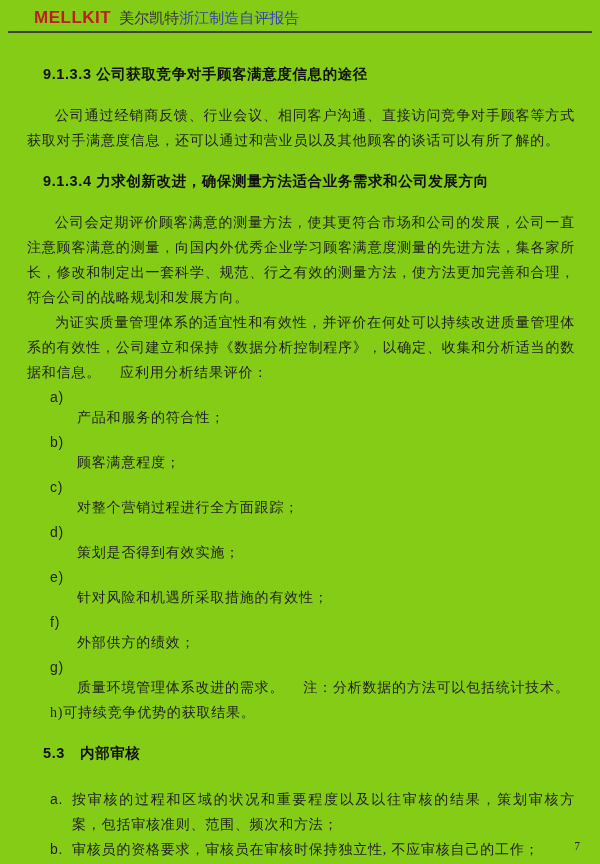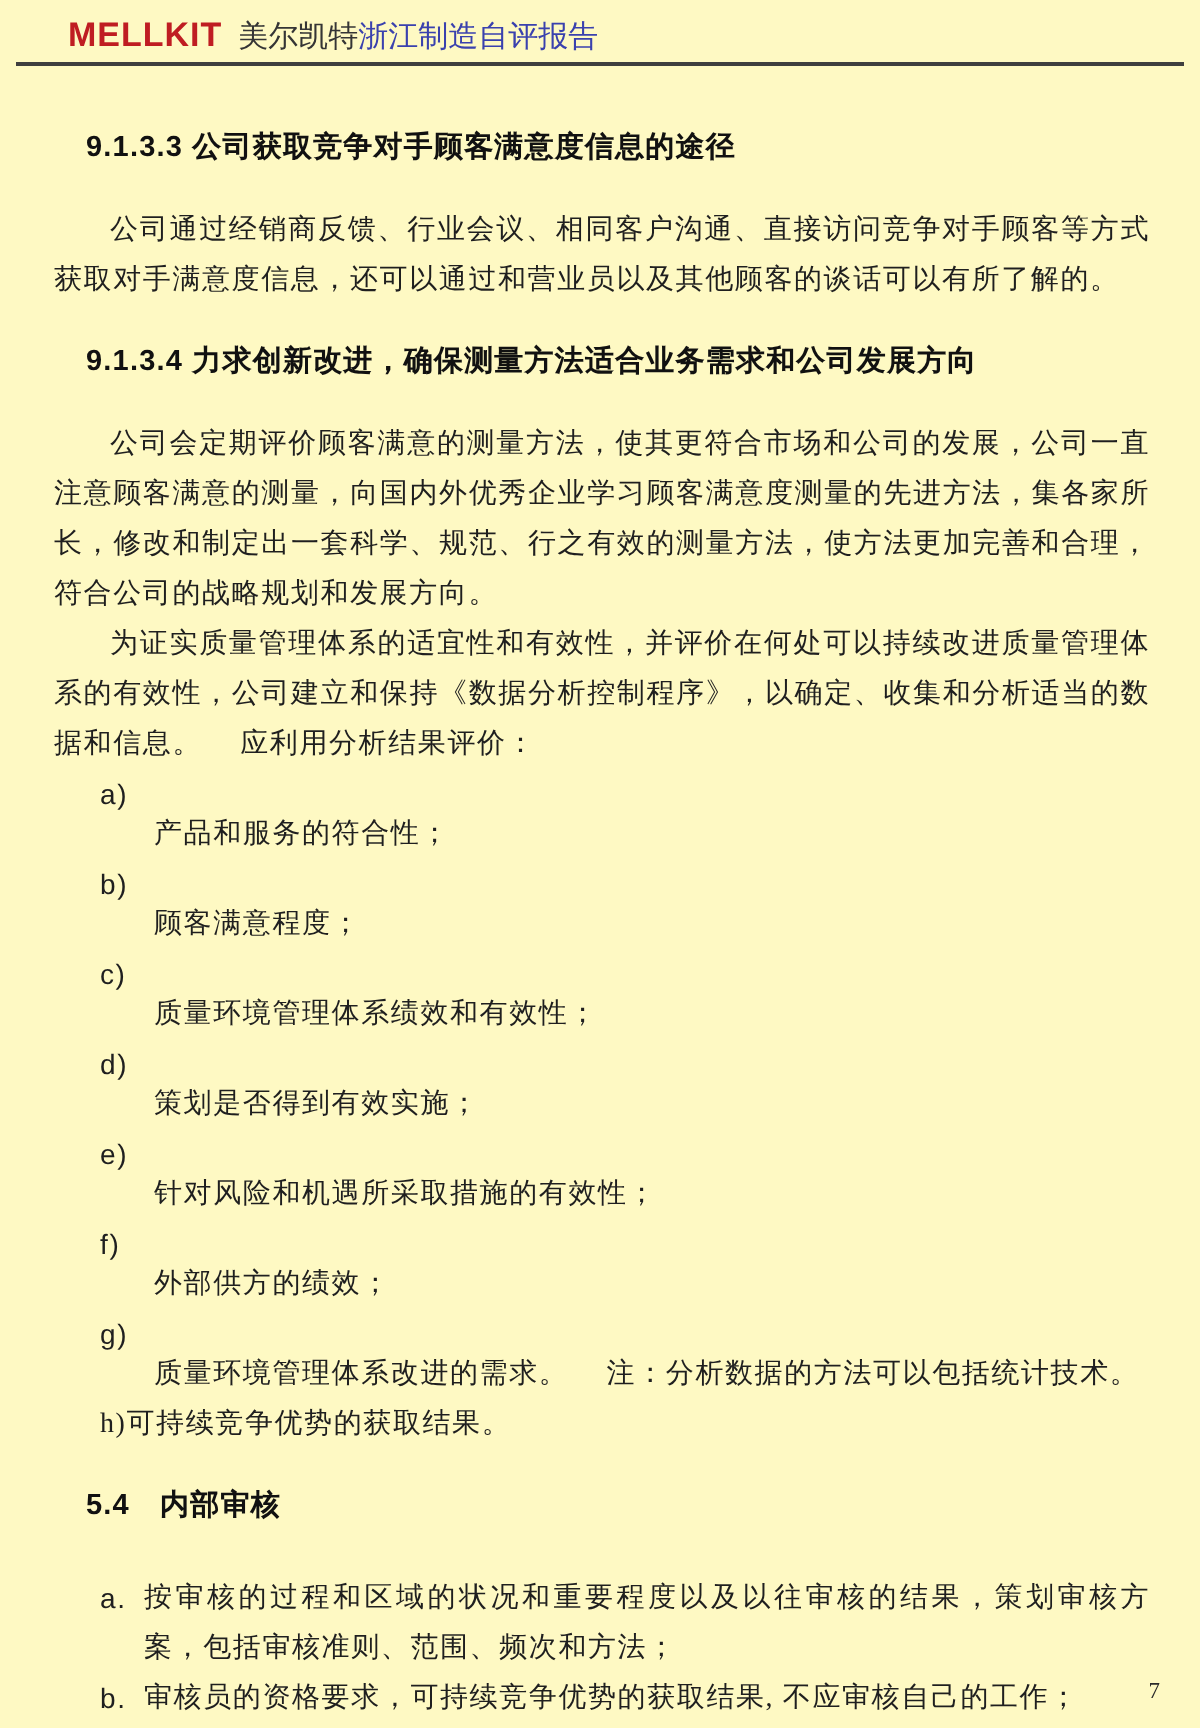--- a/index.html
+++ b/index.html
@@ -1,20 +1,20 @@
 <!DOCTYPE html>
 <html><head>
 <meta charset="utf-8">
 <style>
   html,body{margin:0;padding:0;background:#e8e8e8;}
   .page{
     position:relative;
     width:600px;height:864px;
     margin:0 auto;
-    background:#fef9c3;
+    background:#84cc16;
     font-family:"Liberation Serif","DejaVu Serif",serif;
     color:#1f1f1f;
     overflow:hidden;
     box-sizing:border-box;
   }
   
   .hdr{
     padding:8px 8px 3px 26px;
     border-bottom:2px solid #3f3f3f;
     margin:0 8px;
@@ -113,53 +113,53 @@
     <div class="eval-item">
       <span class="lbl">a)</span>
       <span class="txt">产品和服务的符合性；</span>
     </div>
     <div class="eval-item">
       <span class="lbl">b)</span>
       <span class="txt">顾客满意程度；</span>
     </div>
     <div class="eval-item">
       <span class="lbl">c)</span>
-      <span class="txt">质量环境管理体系绩效和有效性；</span>
+      <span class="txt">对整个营销过程进行全方面跟踪；</span>
     </div>
     <div class="eval-item">
       <span class="lbl">d)</span>
       <span class="txt">策划是否得到有效实施；</span>
     </div>
     <div class="eval-item">
       <span class="lbl">e)</span>
       <span class="txt">针对风险和机遇所采取措施的有效性；</span>
     </div>
     <div class="eval-item">
       <span class="lbl">f)</span>
       <span class="txt">外部供方的绩效；</span>
     </div>
     <div class="eval-item">
       <span class="lbl">g)</span>
       <span class="txt">质量环境管理体系改进的需求。　 注：分析数据的方法可以包括统计技术。</span>
     </div>
     <p class="plain-item">h)可持续竞争优势的获取结果。</p>
 
-    <p class="heading">5.4　内部审核</p>
+    <p class="heading">5.3　内部审核</p>
 
 
     <div class="gap-half"></div>
 
 
     <div class="audit-item">
       <span class="lbl">a.</span>
       <span class="txt">按审核的过程和区域的状况和重要程度以及以往审核的结果，策划审核方案，包括审核准则、范围、频次和方法；</span>
     </div>
     <div class="audit-item">
       <span class="lbl">b.</span>
-      <span class="txt">审核员的资格要求，可持续竞争优势的获取结果, 不应审核自己的工作；</span>
+      <span class="txt">审核员的资格要求，审核员在审核时保持独立性, 不应审核自己的工作；</span>
     </div>
     <div class="audit-item">
       <span class="lbl">c.</span>
       <span class="txt">实施审核，审核结果的记录和报告的职责和要求；</span>
     </div>
 
   </div>
 
   <div class="page-num">7</div>
 

